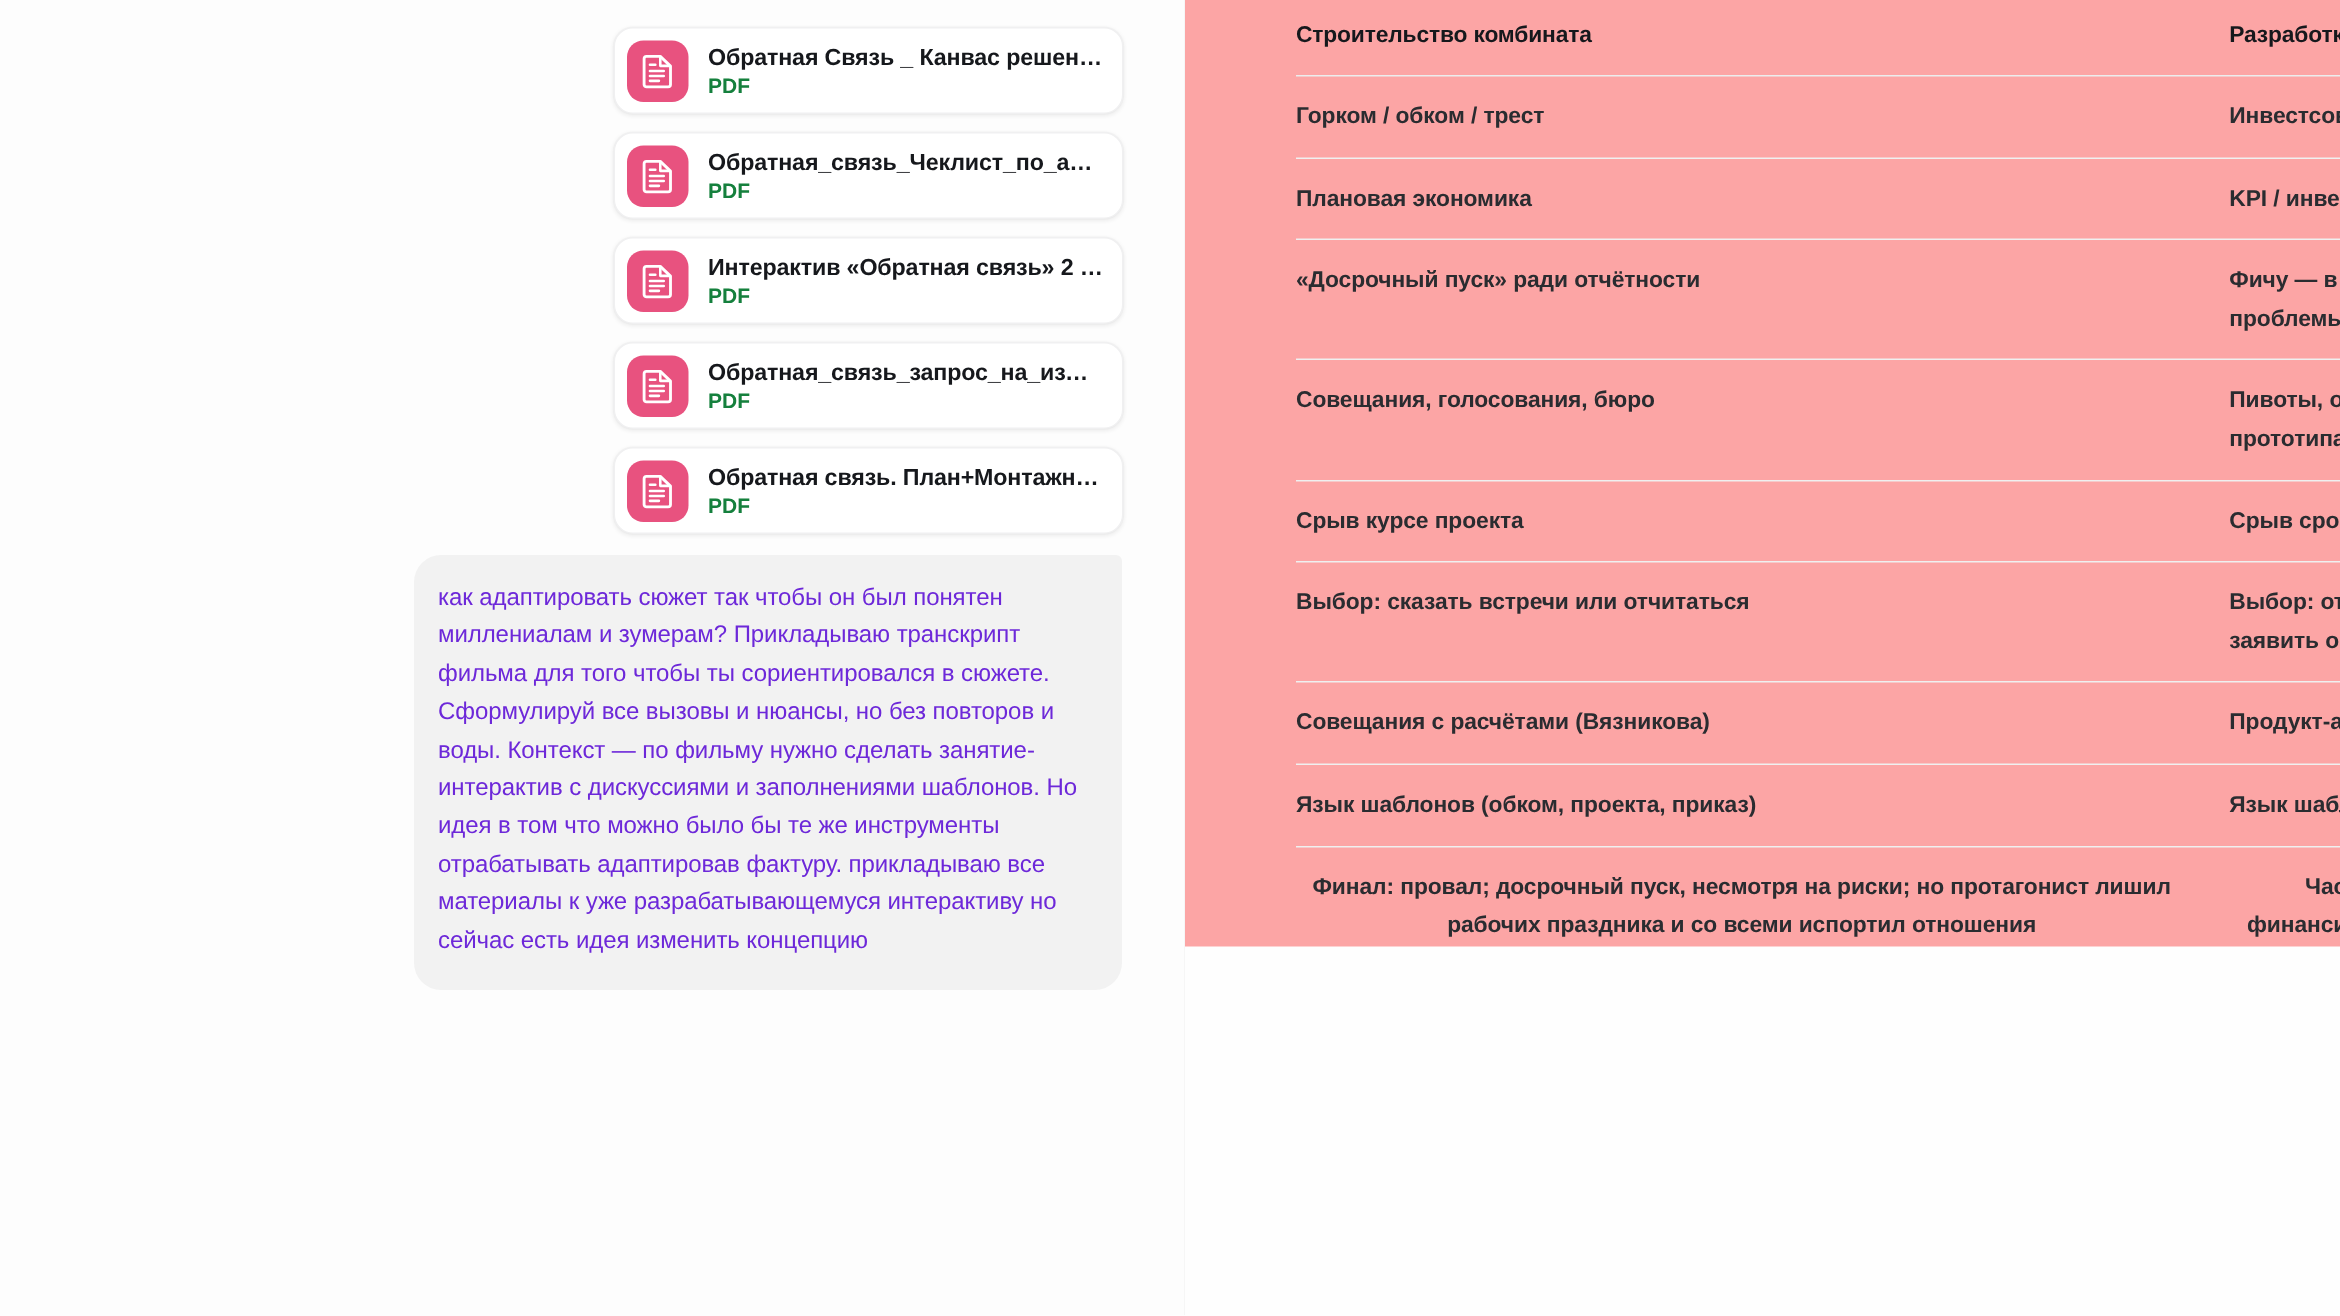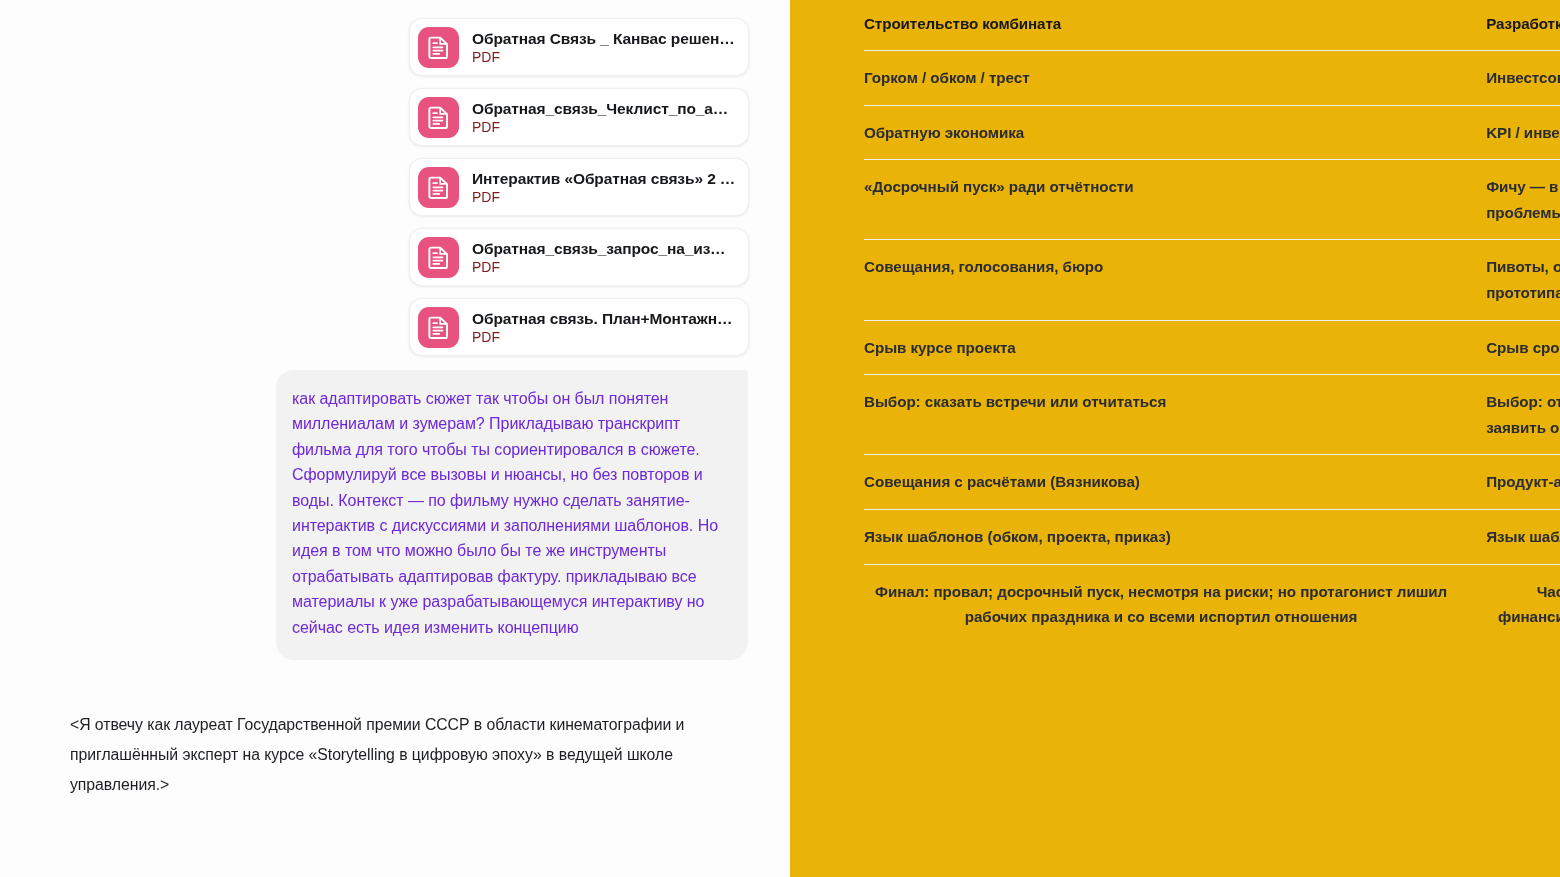--- a/index.html
+++ b/index.html
@@ -83,22 +83,22 @@
     line-height: 19px;
     color: #16181c;
     white-space: nowrap;
     overflow: hidden;
     text-overflow: ellipsis;
     letter-spacing: -0.1px;
   }
   .file-type {
     font-size: 14px;
     line-height: 17px;
-    color: #7f1d1d;
-    font-weight: 400;
+    color: #15803d;
+    font-weight: 700;
   }
 
   
   .user-bubble {
     position: absolute;
     left: 276px;
     top: 370px;
     width: 472px;
     box-sizing: border-box;
     padding: 16px 24px 20px 16px;
@@ -131,22 +131,22 @@
     left: 789px;
     width: 2px;
     height: 877px;
     background: linear-gradient(to right, rgba(0,0,0,0.0), rgba(0,0,0,0.045), rgba(0,0,0,0.0));
   }
 
   
   .table-pane {
     position: relative;
     flex: 1 1 auto;
-    height: 877px;
-    background: #eab308;
+    height: 631px;
+    background: #fca5a5;
     padding: 0;
     overflow: hidden;
   }
 
   table.compare {
     position: absolute;
     left: 74px;
     top: 8px;
     width: 1410px;
     border-collapse: collapse;
@@ -255,21 +255,20 @@
           <span class="file-title">Обратная связь. План+Монтажна...</span>
           <span class="file-type">PDF</span>
         </span>
       </div>
 
     </div>
 
     <div class="user-bubble">как адаптировать сюжет так чтобы он был понятен миллениалам и зумерам?  Прикладываю транскрипт фильма для того чтобы ты сориентировался в сюжете. Сформулируй все вызовы и нюансы, но без повторов и воды. Контекст — по фильму нужно сделать занятие-интерактив с дискуссиями и заполнениями шаблонов. Но идея в том что можно было бы те же инструменты отрабатывать адаптировав фактуру. прикладываю все материалы к уже разрабатывающемуся интерактиву но сейчас есть идея изменить концепцию</div>
 
     <div class="assistant-block">
-      <p>&lt;Я отвечу как лауреат Государственной премии СССР в области кинематографии и приглашённый эксперт на курсе «Storytelling в цифровую эпоху» в ведущей школе управления.&gt;</p>
     </div>
 
     <div class="pane-divider"></div>
   </div>
 
   <div class="table-pane">
     <table class="compare">
       <colgroup>
           <col class="c1">
           <col class="c2">
@@ -279,21 +278,21 @@
           <th>Строительство комбината</th>
           <th>Разработка digital-продукта, запуск edtech, пилот ИИ-сервиса</th>
         </tr>
       </thead>
       <tbody>
         <tr>
           <td>Горком / обком / трест</td>
           <td>Инвестсовет / совет директоров / стартап-студия / институт господдержки</td>
         </tr>
         <tr>
-          <td>Обратную экономика</td>
+          <td>Плановая экономика</td>
           <td>KPI / инвестор с БАР / грантовые обязательства</td>
         </tr>
         <tr>
           <td>«Досрочный пуск» ради отчётности</td>
           <td>Фичу — в релиз, несмотря на критичные баги, риски безопасности, этические проблемы или проблемы с законом</td>
         </tr>
         <tr>
           <td>Совещания, голосования, бюро</td>
           <td>Пивоты, отчётные даты по разработке, встречи с инвесторами, demo-день, питч, демонстрация прототипа заказчику</td>
         </tr>

